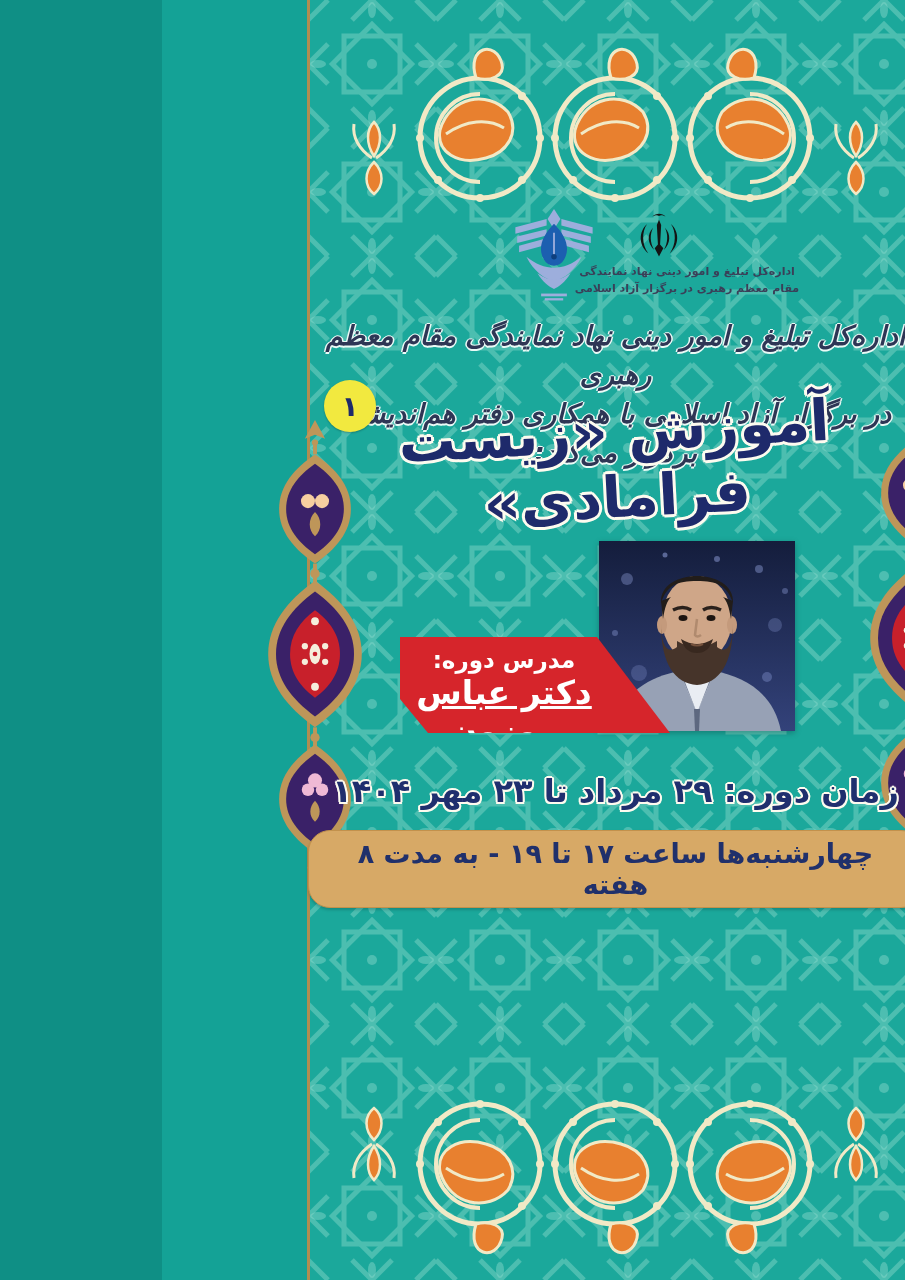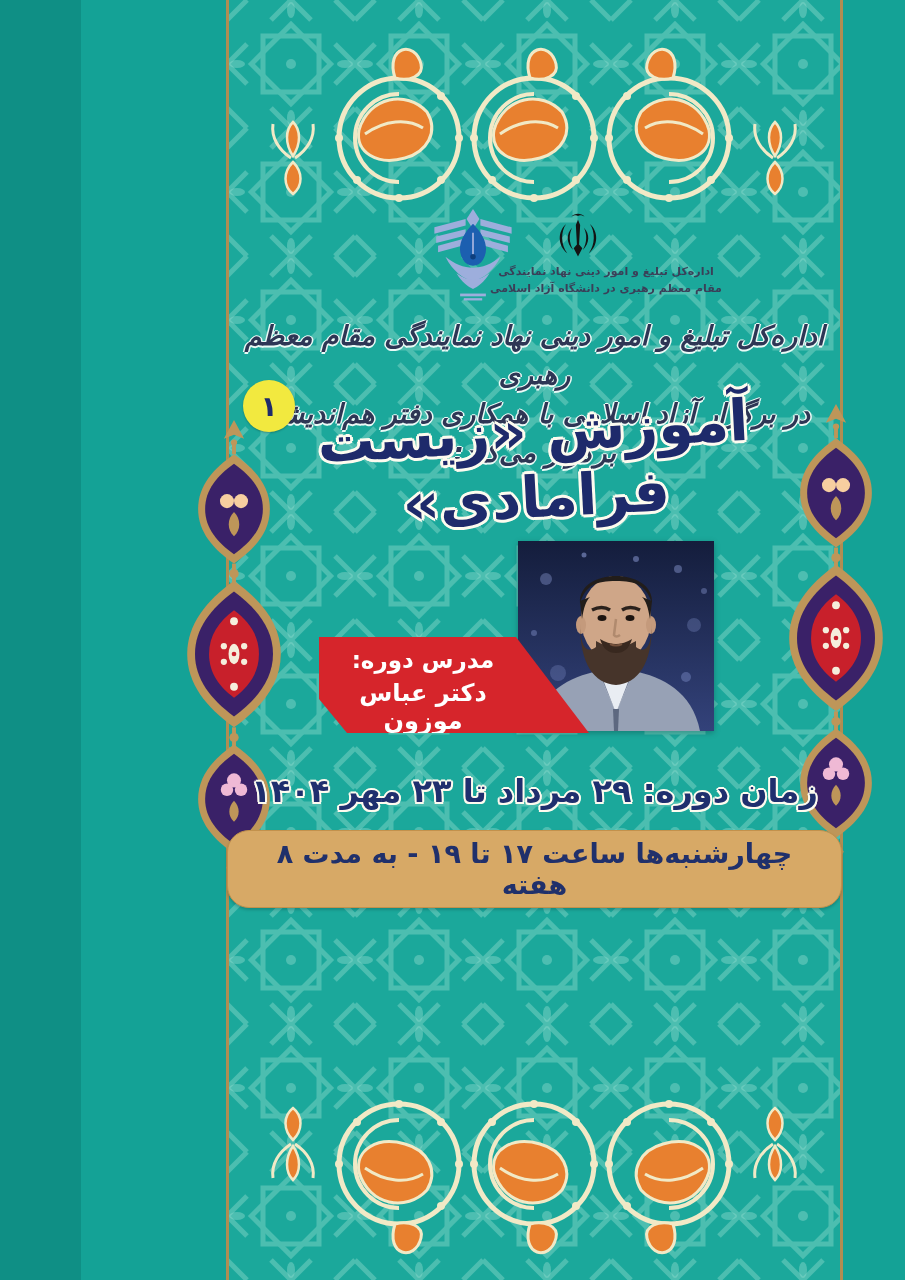--- a/index.html
+++ b/index.html
@@ -1,20 +1,21 @@
 <!DOCTYPE html>
 <html lang="fa" dir="rtl"><head>
 <meta charset="utf-8">
 <style>
   html,body{margin:0;padding:0;background:#0f8f85;}
   .poster{
-    position:relative;width:824px;height:1280px;overflow:hidden;
+    position:relative;width:731px;height:1280px;overflow:hidden;
     background:#14a296;
     font-family:"DejaVu Sans", sans-serif;
     direction:rtl;
+    padding-left:12px;
   }
   
   .panel-svg{position:absolute;left:146px;top:0;width:615px;height:1280px;}
   .gold-line{position:absolute;top:0;width:3px;height:1280px;background:#b08d52;z-index:2;}
   .gold-line.left{left:145px;}
   .gold-line.right{left:759px;}
   
   .row{position:absolute;left:146px;width:615px;text-align:center;z-index:6;}
   .outline-w{
     text-shadow:2px 0 #fdfbef,-2px 0 #fdfbef,0 2px #fdfbef,0 -2px #fdfbef,
@@ -34,22 +35,22 @@
     display:flex;align-items:center;justify-content:center;z-index:7;
     box-shadow:0 1px 2px rgba(0,0,0,.25);
   }
   .photo{position:absolute;left:437px;top:541px;width:196px;height:190px;z-index:4;
     box-shadow:0 2px 6px rgba(0,0,0,.25);}
   .banner{
     position:absolute;left:238px;top:637px;width:270px;height:96px;background:#d6252b;z-index:5;
     clip-path:polygon(0px 62px,0px 0px,197px 0px,270px 96px,28px 96px);
   }
   .banner-text{position:absolute;left:8px;top:10px;width:192px;text-align:center;color:#fff;}
-  .banner-line1{font-size:23px;font-weight:bold;margin-bottom:6px;}
-  .banner-line2{font-size:24px;font-weight:bold;}
+  .banner-line1{font-size:23px;font-weight:bold;}
+  .banner-line2{font-size:33px;font-weight:bold;text-decoration:underline;}
   .info{font-size:32px;font-weight:bold;color:#1f2f6e;}
   .schedule-row{top:772px;}
   .deadline-row{top:906px;}
   .pill-row1{top:830px;}
   .pill-row2{top:964px;}
   .pill{
     display:inline-block;background:#d7a966;border:1px solid #c2914c;border-radius:22px;
     padding:7px 26px;font-size:27px;font-weight:bold;color:#20306b;
     box-shadow:0 2px 3px rgba(0,0,0,.18);
     text-align:center;
@@ -208,21 +209,21 @@
       <path d="M50,18 L54,28 L52,64 L58,71 L50,86 L42,71 L48,64 L46,28 Z"></path>
       <path d="M28,26 C12,40 12,66 30,80 C18,64 18,40 28,26 Z"></path>
       <path d="M39,33 C28,44 28,62 41,74 C33,60 33,45 39,33 Z"></path>
       <path d="M72,26 C88,40 88,66 70,80 C82,64 82,40 72,26 Z"></path>
       <path d="M61,33 C72,44 72,62 59,74 C67,60 67,45 61,33 Z"></path>
     </g>
   </svg>
 
   <div class="emblem-caption">
     <div>اداره‌کل تبلیغ و امور دینی نهاد نمایندگی</div>
-    <div>مقام معظم رهبری در دانشگاه آزاد اسلامی</div>
+    <div>مقام معظم رهبری در برگزار آزاد اسلامی</div>
   </div>
 
   <div class="row organizer">
     <div>اداره‌کل تبلیغ و امور دینی نهاد نمایندگی مقام معظم رهبری</div>
     <div>در برگزار آزاد اسلامی با همکاری دفتر هم‌اندیشی برگزار می‌کند:</div>
   </div>
 
   <div class="row title-row">
     <span class="title-text">آموزش «زیست فرامادی»</span>
   </div>

